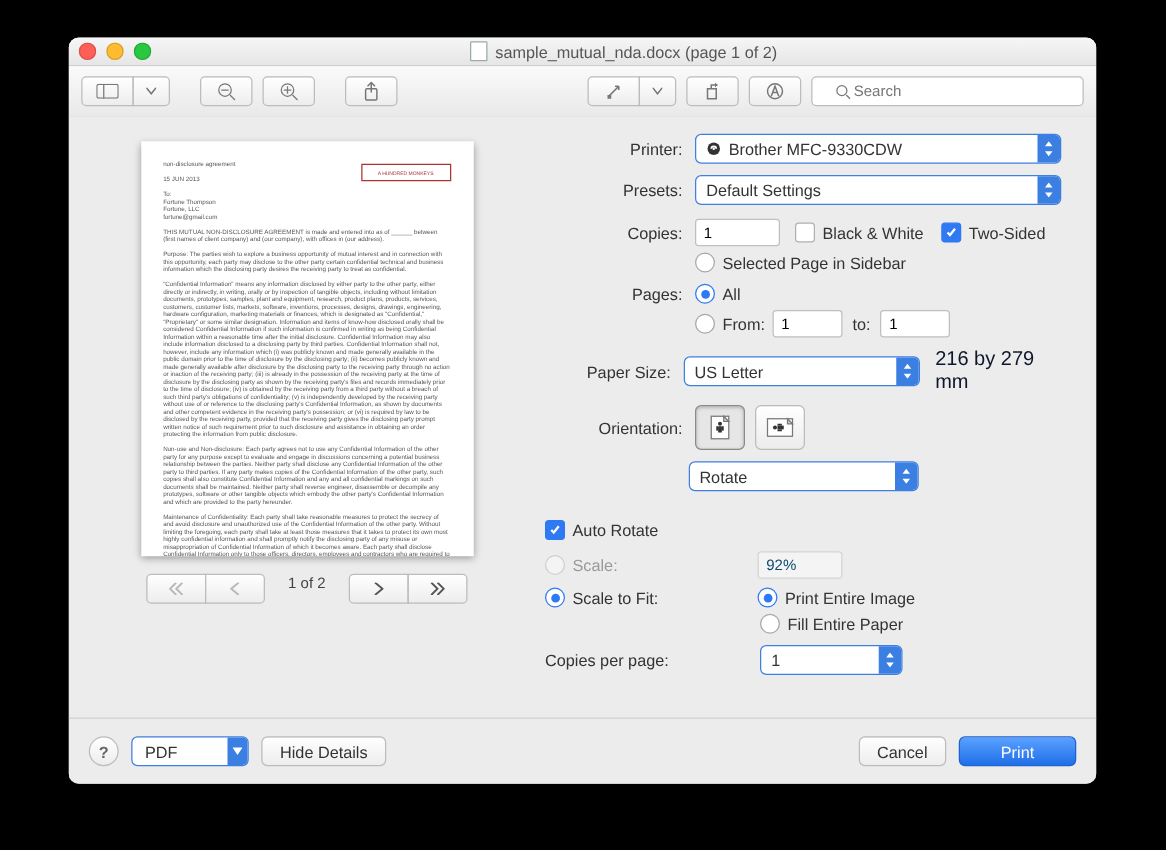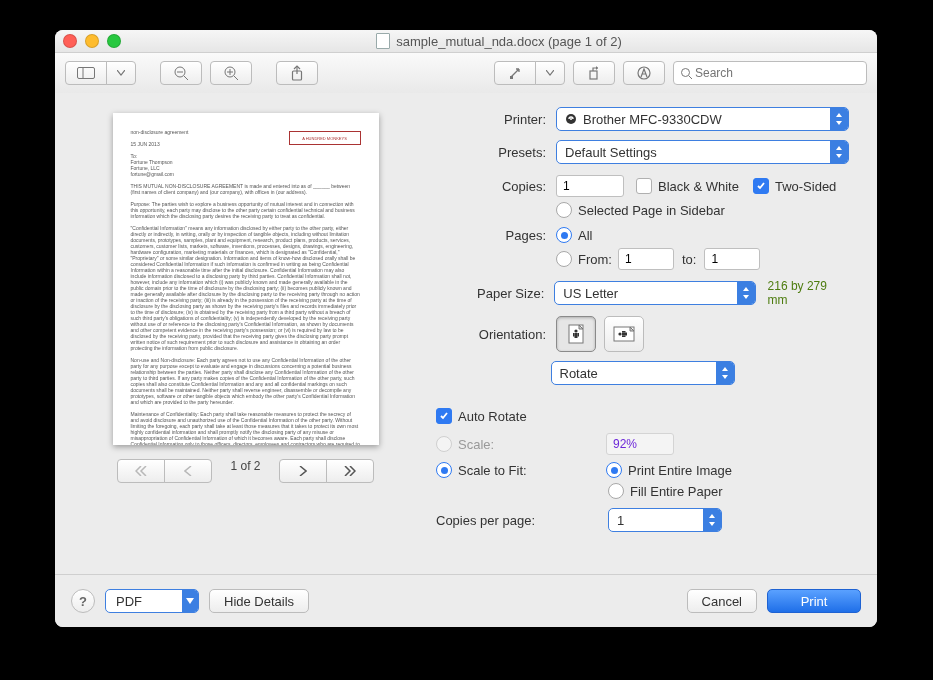--- a/index.html
+++ b/index.html
@@ -8,41 +8,41 @@
   .titlebar{height:22px;background:linear-gradient(#f6f6f6,#e6e6e6);border-bottom:1px solid #cfcfcf;display:flex;align-items:center;padding:0 8px;}
   .tl{width:12px;height:12px;border-radius:50%;margin-right:8px;border:1px solid rgba(0,0,0,.15);}
   .t-red{background:#ff5f57;} .t-yel{background:#febc2e;} .t-grn{background:#28c840;}
   .title{flex:1;text-align:center;font-size:13px;color:#555;display:flex;align-items:center;justify-content:center;gap:6px;}
   .title .doc-icon{width:12px;height:14px;background:#fff;border:1px solid #9aa;border-radius:1px;display:inline-block;}
   .toolbar{height:40px;background:linear-gradient(#fafafa,#e9e9e9);border-bottom:1px solid #c9c9c9;display:flex;align-items:center;padding:0 10px;gap:8px;}
   .tbtn{height:22px;min-width:28px;padding:0 6px;background:linear-gradient(#ffffff,#ededed);border:1px solid #bcbcbc;border-radius:4px;display:inline-flex;align-items:center;justify-content:center;color:#555;box-shadow:0 1px 0 #fff inset;}
   .seg{display:flex;} .seg .tbtn{border-radius:0;margin-left:-1px;} .seg .tbtn:first-child{border-radius:4px 0 0 4px;margin-left:0;} .seg .tbtn:last-child{border-radius:0 4px 4px 0;}
   svg{display:block;}
   .spacer{flex:1;}
-  .search{display:flex;align-items:center;height:22px;border:1px solid #bcbcbc;border-radius:4px;background:#fff;padding:0 6px;width:180px;}
+  .search{display:flex;align-items:center;height:22px;border:1px solid #bcbcbc;border-radius:4px;background:#fff;padding:0 18px;width:180px;}
   .search input{border:0;outline:0;font-size:12px;flex:1;background:transparent;}
   .body{position:absolute;top:63px;left:0;right:0;bottom:52px;display:flex;background:#ececec;}
   
   .leftcol{width:345px;padding:20px 18px 0 18px;display:flex;flex-direction:column;align-items:center;}
   .page{width:230px;height:300px;background:#fff;box-shadow:0 2px 6px rgba(0,0,0,.35);padding:16px 18px;font-size:5px;color:#555;overflow:hidden;position:relative;}
   .page .logo{position:absolute;right:18px;top:18px;width:70px;height:12px;border:1px solid #a33;display:flex;align-items:center;justify-content:center;font-size:4px;color:#a33;}
   .page pre{white-space:pre-wrap;font:inherit;margin:0;}
   .pager{margin-top:14px;display:flex;align-items:flex-start;gap:18px;}
   .pager .seg .tbtn{min-width:34px;}
   .pn{color:#444;font-size:12px;}
   
   .rightcol{flex:1;padding:14px 28px 0 0;}
   .row{display:flex;align-items:center;margin-bottom:9px;}
   .lab{width:110px;text-align:right;margin-right:10px;color:#333;}
   .select{position:relative;height:22px;border:1px solid #bfbfbf;border-radius:5px;background:#fff;display:flex;align-items:center;padding:0 24px 0 8px;}
   .select.blue-caps{border-color:#3e7fe0;}
   .select .caps{position:absolute;right:0;top:0;width:18px;height:100%;background:#3b7fe2;border-radius:0 4px 4px 0;display:flex;align-items:center;justify-content:center;}
   .select .caps svg{width:8px;height:12px;}
   .inpt{height:20px;border:1px solid #bfbfbf;border-radius:3px;background:#fff;padding:0 6px;font-size:12px;}
-  .inpt.dis{background:#f4f4f4;color:#6d28d9;border-color:#d4d4d4;}
+  .inpt.dis{background:#f4f4f4;color:#0c4a6e;border-color:#d4d4d4;}
   .ck{width:14px;height:14px;border:1px solid #b0b0b0;border-radius:3px;background:#fff;display:inline-flex;align-items:center;justify-content:center;vertical-align:-3px;}
   .ck.on{background:#2f7af2;border-color:#2f7af2;}
   .rad{width:14px;height:14px;border:1px solid #a8a8a8;border-radius:50%;background:#fff;display:inline-flex;align-items:center;justify-content:center;vertical-align:-3px;}
   .rad.on{border-color:#2f7af2;} .rad.on::after{content:"";width:7px;height:7px;border-radius:50%;background:#2f7af2;}
   .rad.dis{border-color:#cfcfcf;background:#f4f4f4;}
   .orient{width:38px;height:34px;border:1px solid #bcbcbc;border-radius:5px;background:linear-gradient(#fff,#ececec);display:inline-flex;align-items:center;justify-content:center;margin-right:8px;}
   .orient.on{background:#e6e6e6;border-color:#8a8a8a;box-shadow:inset 0 1px 3px rgba(0,0,0,.25);}
   .footer{position:absolute;bottom:0;left:0;right:0;height:52px;border-top:1px solid #cfcfcf;background:#ececec;display:flex;align-items:center;padding:0 16px;gap:10px;}
   .pbtn{height:22px;padding:0 14px;border:1px solid #bcbcbc;border-radius:5px;background:linear-gradient(#ffffff,#ededed);display:inline-flex;align-items:center;}
   .pbtn.primary{background:linear-gradient(#5aa1ff,#1f6fe8);border-color:#1e62d2;color:#fff;font-weight:500;min-width:64px;justify-content:center;}
@@ -267,21 +267,21 @@
         <div class="row">
           <div class="lab">Paper Size:</div>
           <div class="select blue-caps" style="width:170px">
             <span>US Letter</span>
             <div class="caps">
                 <svg viewBox="0 0 8 12">
                   <path class="caps-chevrons" d="M4 0 L7 4 H1 Z M4 12 L1 8 H7 Z"></path>
                 </svg>
               </div>
           </div>
-          <span style="margin-left:12px;font-size:12px;color:#4d7c0f">216 by 279 mm</span>
+          <span style="margin-left:12px;font-size:16px;color:#0f172a">216 by 279 mm</span>
         </div>
 
         <div class="row">
           <div class="lab">Orientation:</div>
           <div class="orient on">
             <svg width="20" height="24">
                 <rect x="3" y="3" width="14" height="18" fill="#fff" stroke="#777"></rect>
                 <path d="M13 3 L17 7 H13 Z" fill="#cfcfcf" stroke="#777"></path>
                 <circle cx="10" cy="9" r="1.6" fill="#333"></circle>
                 <rect x="8.5" y="11" width="3" height="5" fill="#333"></rect>

